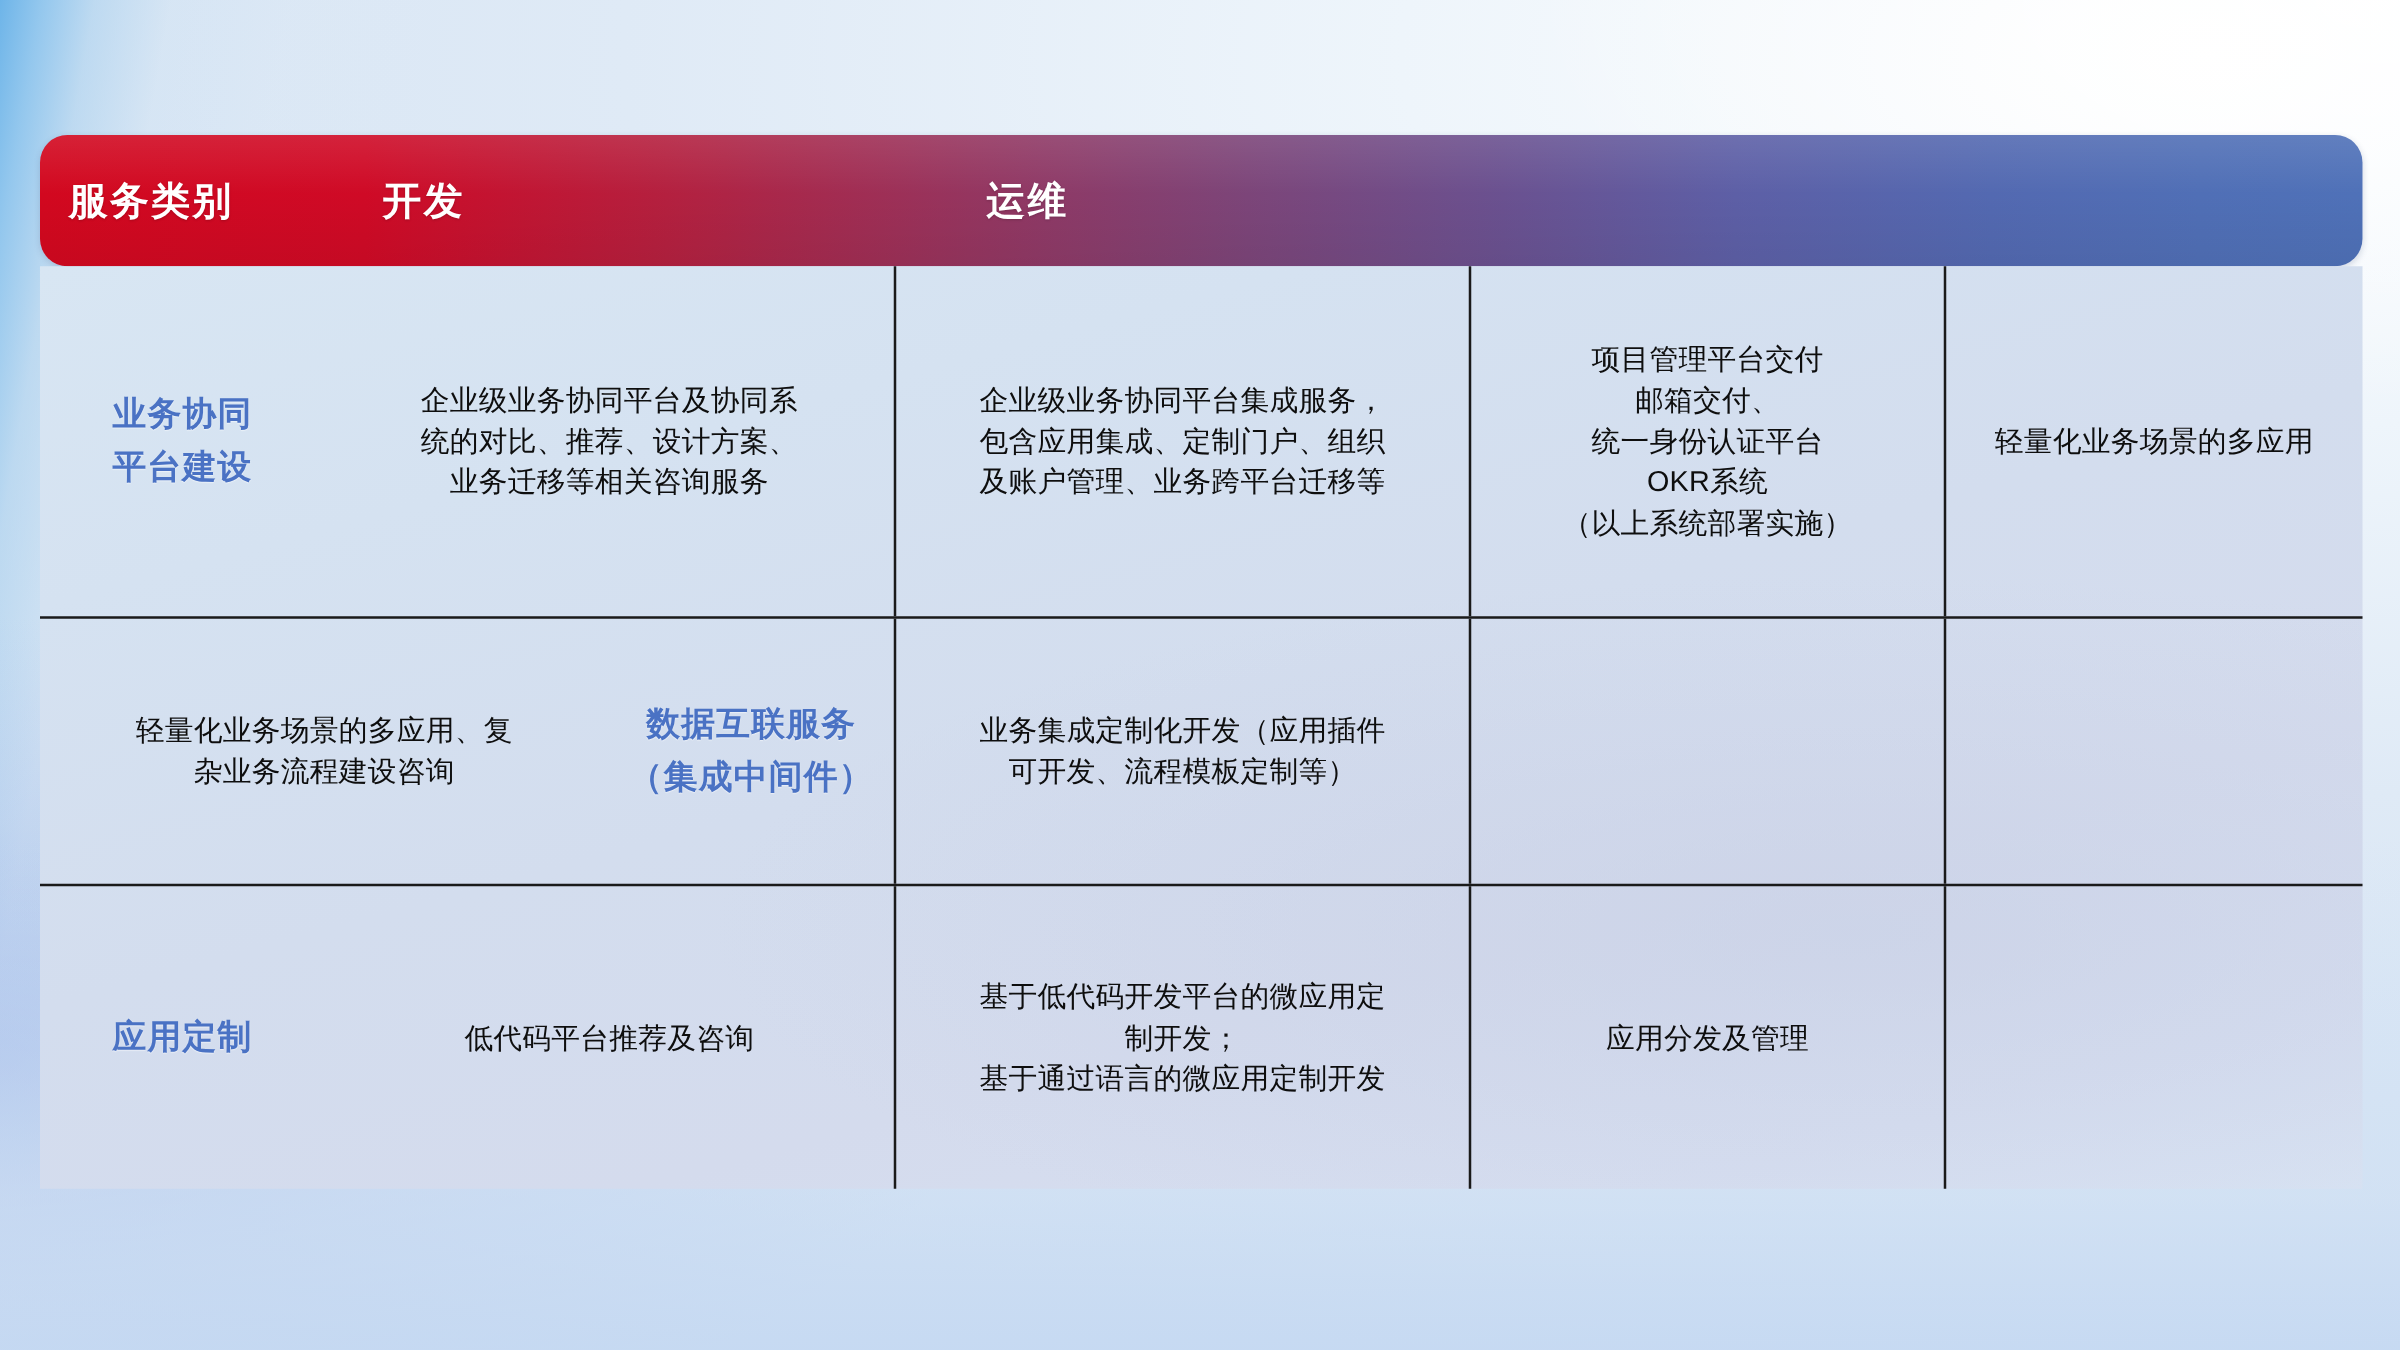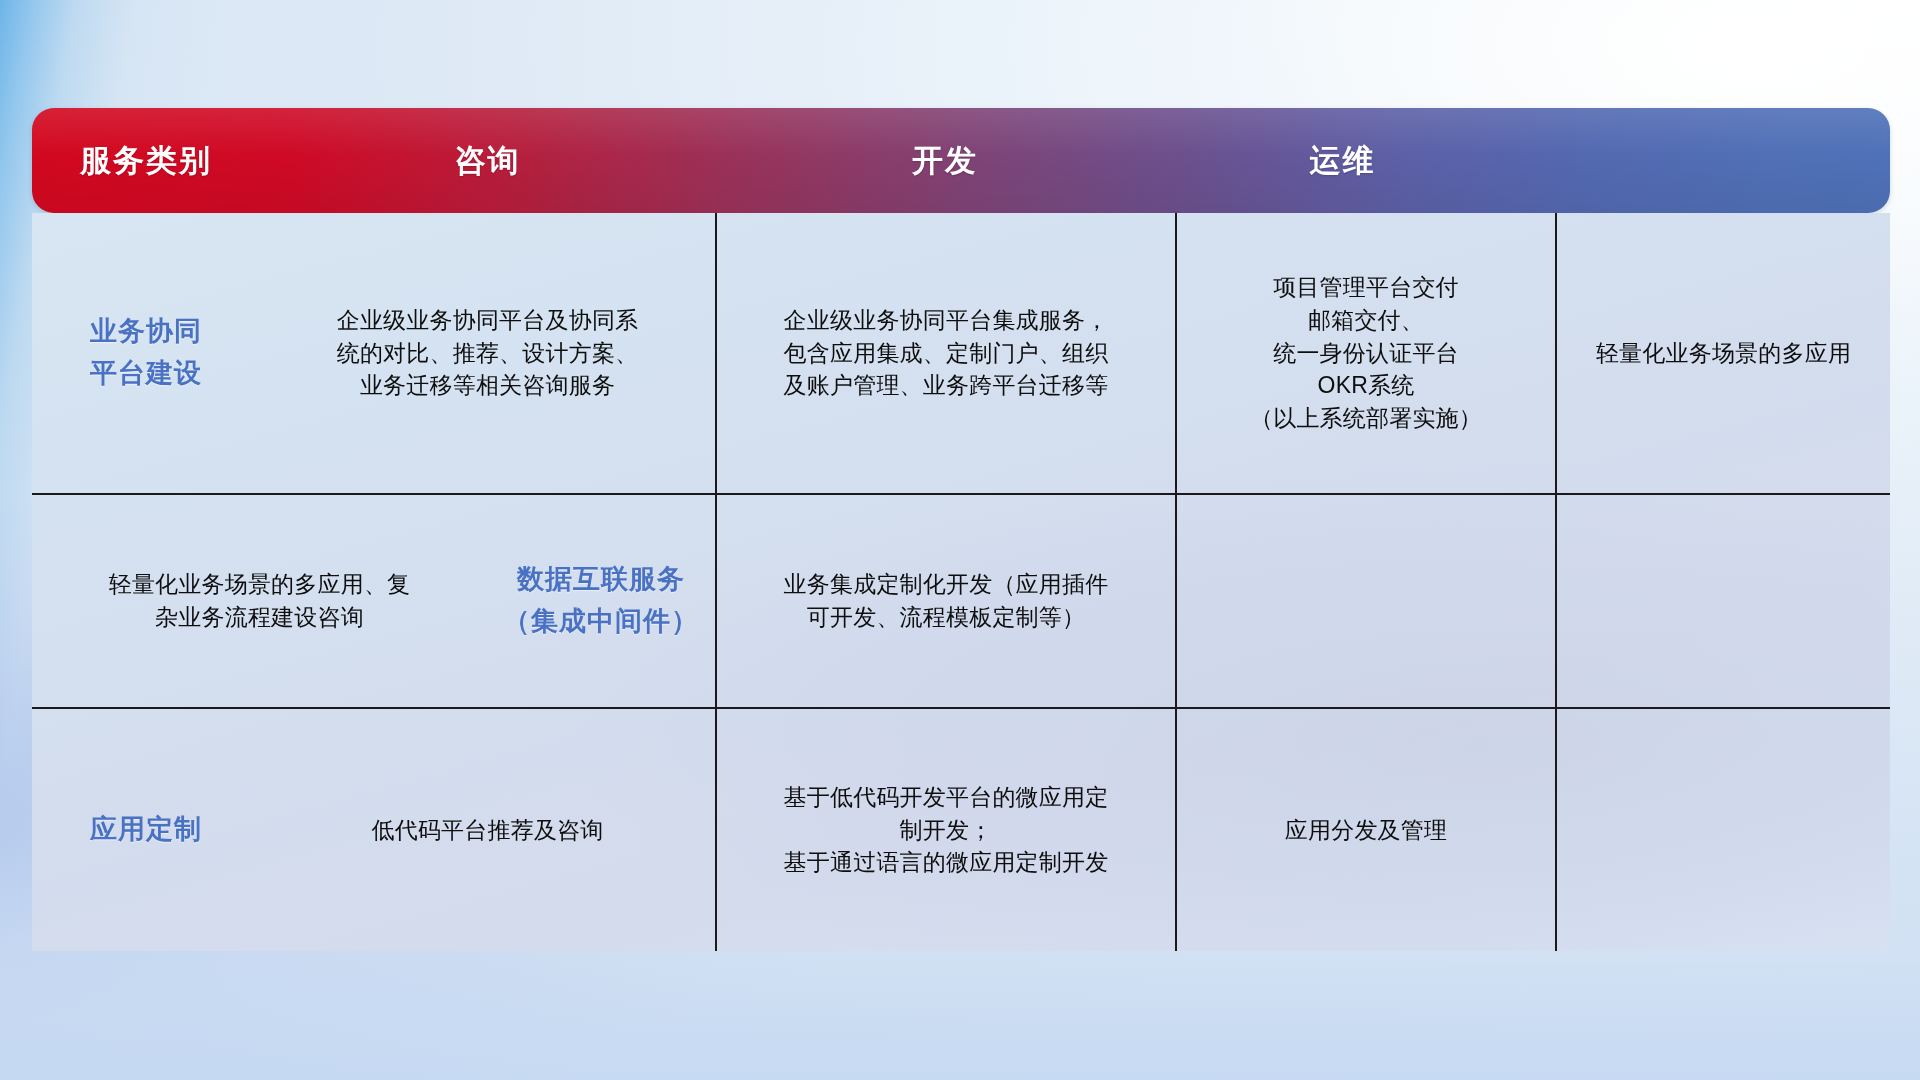--- a/index.html
+++ b/index.html
@@ -98,22 +98,23 @@
     background: linear-gradient(180deg, rgba(255,255,255,0.10) 0%, rgba(255,255,255,0) 45%, rgba(0,0,0,0.05) 100%);
     pointer-events: none;
   }
   .th {
     position: relative;
     z-index: 2;
     color: #ffffff;
     font-size: 31px;
     font-weight: bold;
     letter-spacing: 2px;
-    text-align: center;
+    text-align: left;
     text-shadow: 0 1px 2px rgba(0,0,0,0.18);
+    padding-left: 23px;
   }
 
   
   .tbody {
     position: relative;
     height: 738px;
     background:
       linear-gradient(165deg,
         rgba(216,230,243,1) 0%,
         rgba(213,226,241,1) 22%,
@@ -185,21 +186,20 @@
   <div class="bg-base"></div>
   <div class="bg-left"></div>
   <div class="bg-bottomleft"></div>
   <div class="bg-bottom"></div>
   <div class="bg-topright"></div>
 
   <div id="table-wrap">
 
     <div class="thead">
       <div class="th c0">服务类别</div>
-      <div class="th c1">咨询</div>
       <div class="th c2">开发</div>
       <div class="th c4">运维</div>
     </div>
 
     <div class="tbody">
 
       <div class="trow r1">
         <div class="td c0">
           <span class="cat-label">业务协同
 平台建设</span>

